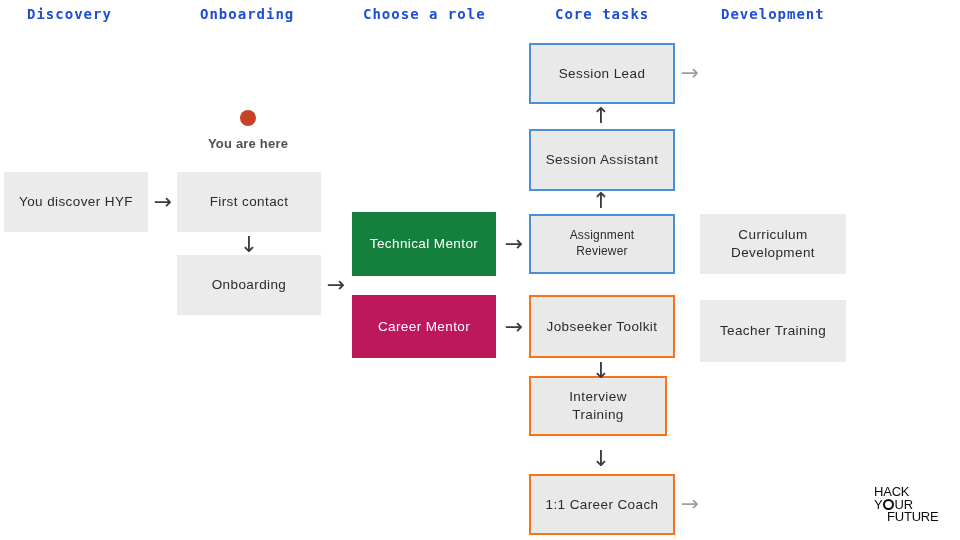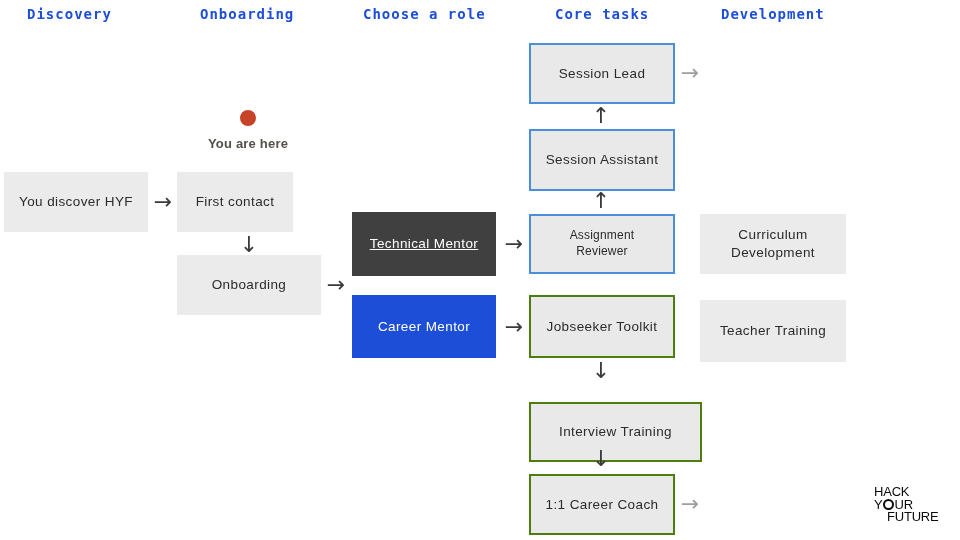--- a/index.html
+++ b/index.html
@@ -13,23 +13,23 @@
     font-weight:bold; font-size:14px; letter-spacing:1px; color:#1d4ed8;
     white-space:nowrap;
   }
   .box {
     position:absolute; display:flex; align-items:center; justify-content:center;
     text-align:center; box-sizing:border-box;
     font-size:13.5px; letter-spacing:0.4px; color:#2b2b2b;
     background:#ebebeb; line-height:1.3; padding:2px 12px;
   }
   .box.blue-border { background:#e9e9e9; border:2px solid #4a90d9; }
-  .box.navy-border { background:#e9e9e9; border:2px solid #4d7c0f; }
-  .box.fill-blue   { background:#404040; color:#ffffff;text-decoration:underline; }
-  .box.fill-navy   { background:#1d4ed8; color:#ffffff; }
+  .box.navy-border { background:#e9e9e9; border:2px solid #f97316; }
+  .box.fill-blue   { background:#15803d; color:#ffffff; }
+  .box.fill-navy   { background:#be185d; color:#ffffff; }
   .box.small-text  { font-size:12px; letter-spacing:0.2px; }
   .arrow {
     position:absolute; width:24px; text-align:center;
     font-family:"DejaVu Sans", sans-serif;
     font-size:22px; line-height:26px; color:#3a3a3a; user-select:none;
   }
   .arrow.gray { color:#9e9e9e; }
   .dot {
     position:absolute; width:16px; height:16px; border-radius:50%;
     background:#c64228;
@@ -59,32 +59,32 @@
   <div class="col-header" style="left:27px">Discovery</div>
   <div class="col-header" style="left:200px">Onboarding</div>
   <div class="col-header" style="left:363px">Choose a role</div>
   <div class="col-header" style="left:555px">Core tasks</div>
   <div class="col-header" style="left:721px">Development</div>
 
   <div class="dot" style="left:240px; top:110px"></div>
   <div class="marker-label" style="left:190px; top:136px">You are here</div>
 
   <div class="box" style="left:4px;   top:172px; width:144px; height:60px">You discover HYF</div>
-  <div class="box" style="left:177px; top:172px; width:116px; height:60px">First contact</div>
+  <div class="box" style="left:177px; top:172px; width:144px; height:60px">First contact</div>
   <div class="box" style="left:177px; top:255px; width:144px; height:60px">Onboarding</div>
 
   <div class="box fill-blue" style="left:352px; top:212px; width:144px; height:64px">Technical Mentor</div>
   <div class="box fill-navy" style="left:352px; top:295px; width:144px; height:63px">Career Mentor</div>
 
   <div class="box blue-border" style="left:529px; top:43px;  width:146px; height:61px">Session Lead</div>
   <div class="box blue-border" style="left:529px; top:129px; width:146px; height:62px">Session Assistant</div>
   <div class="box blue-border small-text" style="left:529px; top:214px; width:146px; height:60px">Assignment Reviewer</div>
 
   <div class="box navy-border" style="left:529px; top:295px; width:146px; height:63px">Jobseeker Toolkit</div>
-  <div class="box navy-border" style="left:529px; top:402px; width:173px; height:60px">Interview Training</div>
+  <div class="box navy-border" style="left:529px; top:376px; width:138px; height:60px">Interview Training</div>
   <div class="box navy-border" style="left:529px; top:474px; width:146px; height:61px">1:1 Career Coach</div>
 
   <div class="box" style="left:700px; top:214px; width:146px; height:60px">Curriculum Development</div>
   <div class="box" style="left:700px; top:300px; width:146px; height:62px">Teacher Training</div>
 
   <div class="arrow" style="left:151px; top:189px">→</div>
   <div class="arrow" style="left:237px; top:232px">↓</div>
   <div class="arrow" style="left:324px; top:272px">→</div>
   <div class="arrow" style="left:502px; top:231px">→</div>
   <div class="arrow" style="left:502px; top:314px">→</div>

